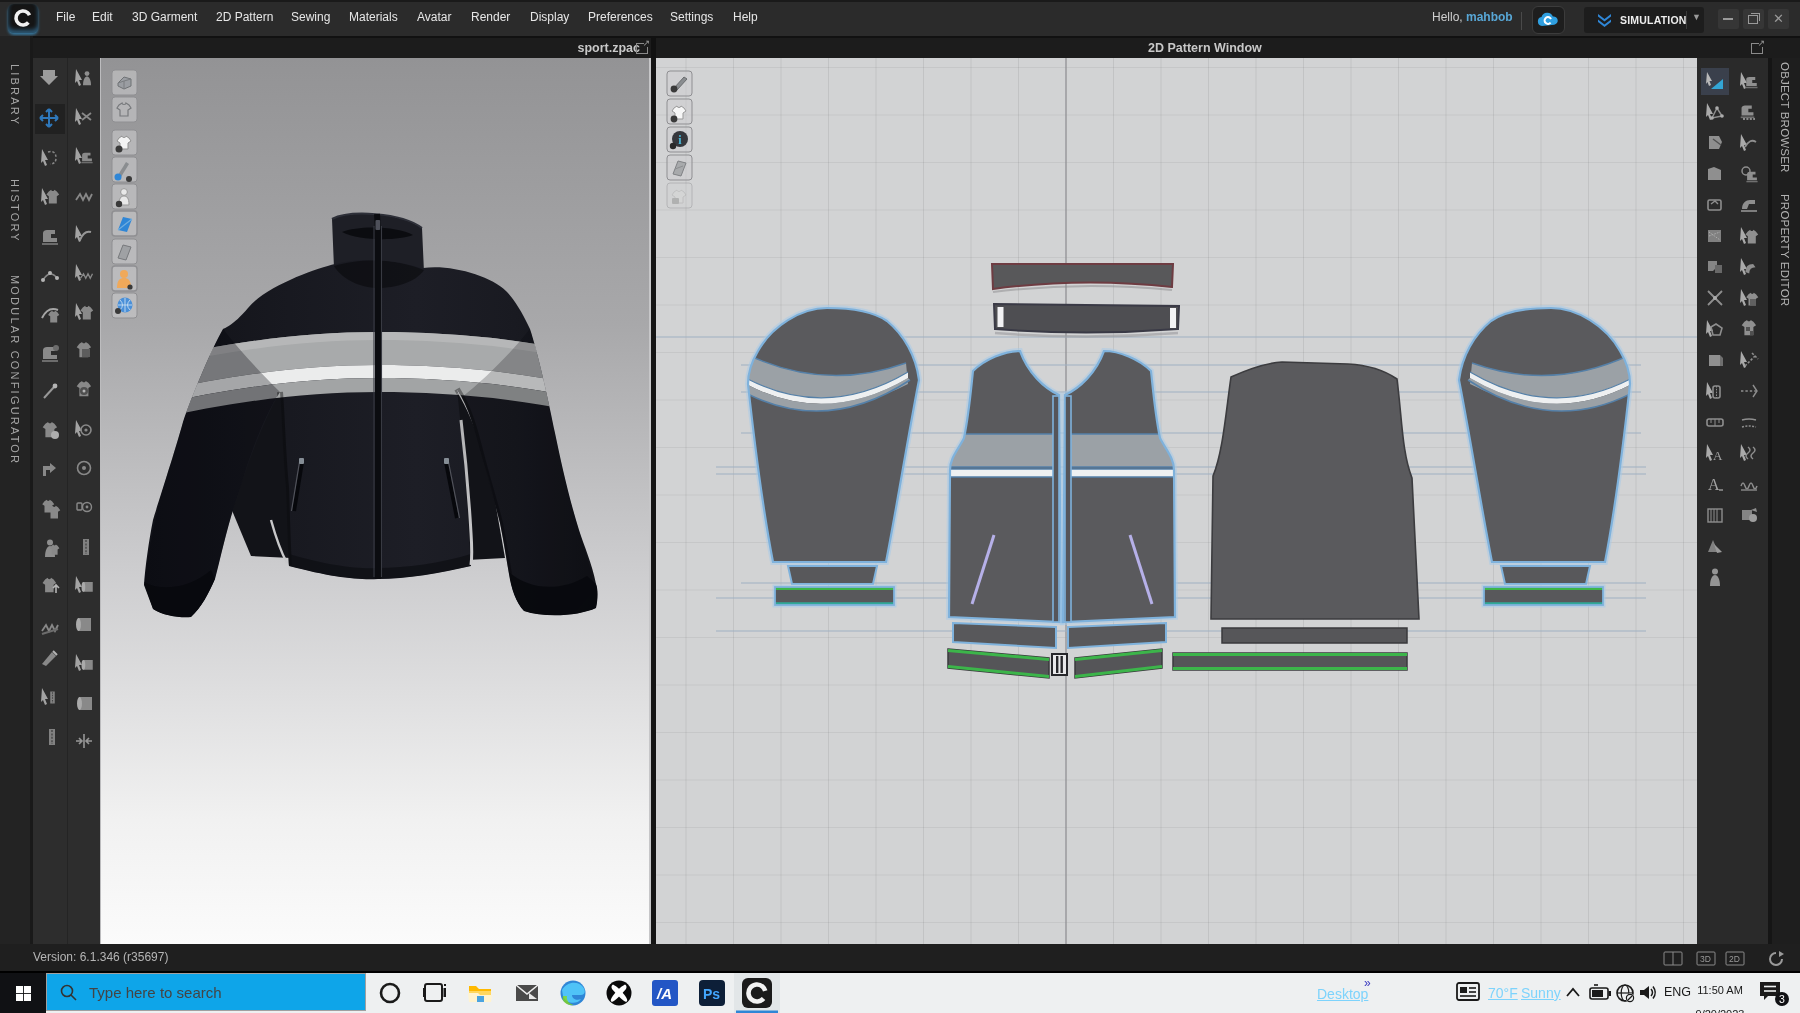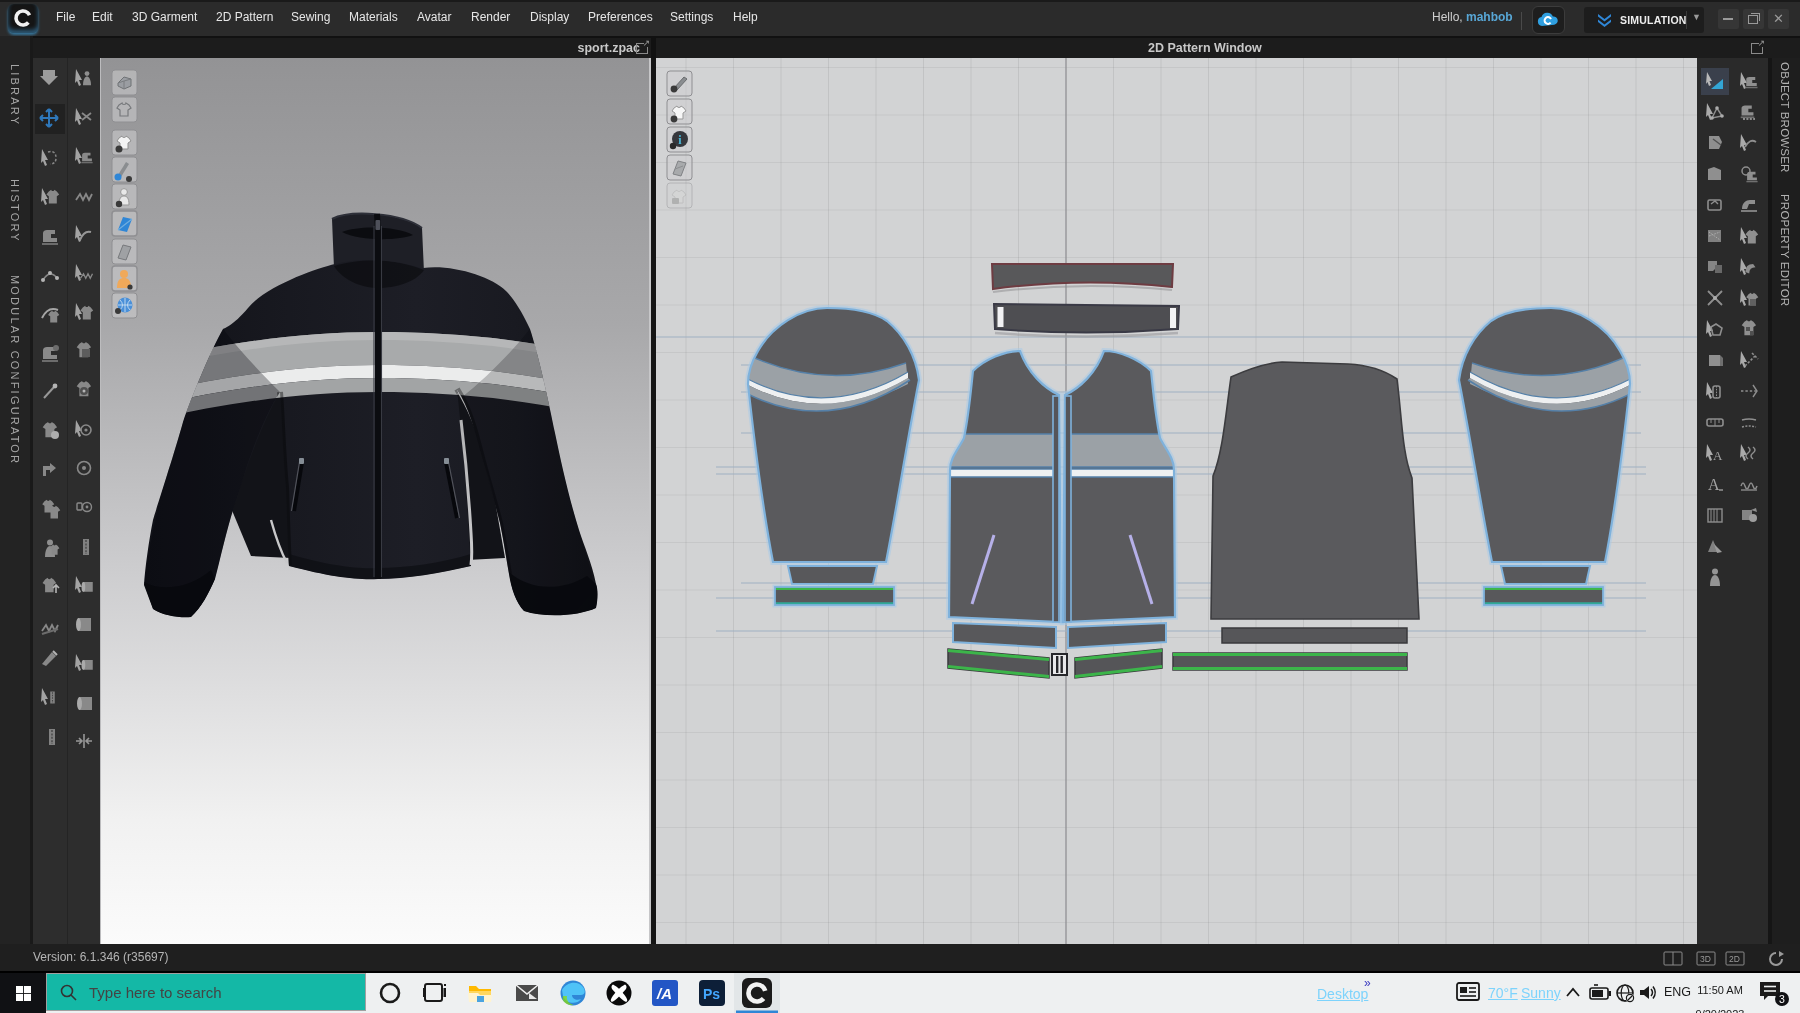--- a/index.html
+++ b/index.html
@@ -38,21 +38,21 @@
      background-size:47.5px 47.5px;background-position:29.5px 9px;}
   
   #rtoolbar{left:1697px;top:58px;width:71px;height:886px;background:#2a2a2a;}
   #rstrip{left:1768px;top:58px;width:32px;height:886px;background:#1e1e1e;border-left:4px solid #151515;box-sizing:border-box;}
   
   #botbar{left:0;top:944px;width:1800px;height:29px;background:#1f1f1f;border-bottom:2px solid #000;box-sizing:border-box;}
   #version{left:33px;top:950px;color:#b5b5b5;font-size:12px;}
   
   #taskbar{left:0;top:973px;width:1800px;height:40px;background:#eef0f1;}
   #startseg{left:0;top:973px;width:46px;height:40px;background:#101114;}
-  #searchbox{left:46px;top:973px;width:320px;height:38px;background:#14b8a6;border:1px solid #a0a0a0;box-sizing:border-box;color:#444;font-size:15px;line-height:37px;}
+  #searchbox{left:46px;top:973px;width:320px;height:38px;background:#0ea5e9;border:1px solid #a0a0a0;box-sizing:border-box;color:#444;font-size:15px;line-height:37px;}
   .traytxt{color:#7dd3fc;font-size:14px;top:983px;text-decoration:underline;}
 </style>
 </head>
 <body>
 
 <div id="topbar" class="abs"></div>
 <div id="logo" class="abs">
     <svg width="22" height="23" viewBox="0 0 22 23">
   <g transform="rotate(40 11 11)">
         <circle cx="11" cy="11" r="7" fill="none" stroke="#f2f2f2" stroke-width="3.6" stroke-dasharray="36 8"></circle>

